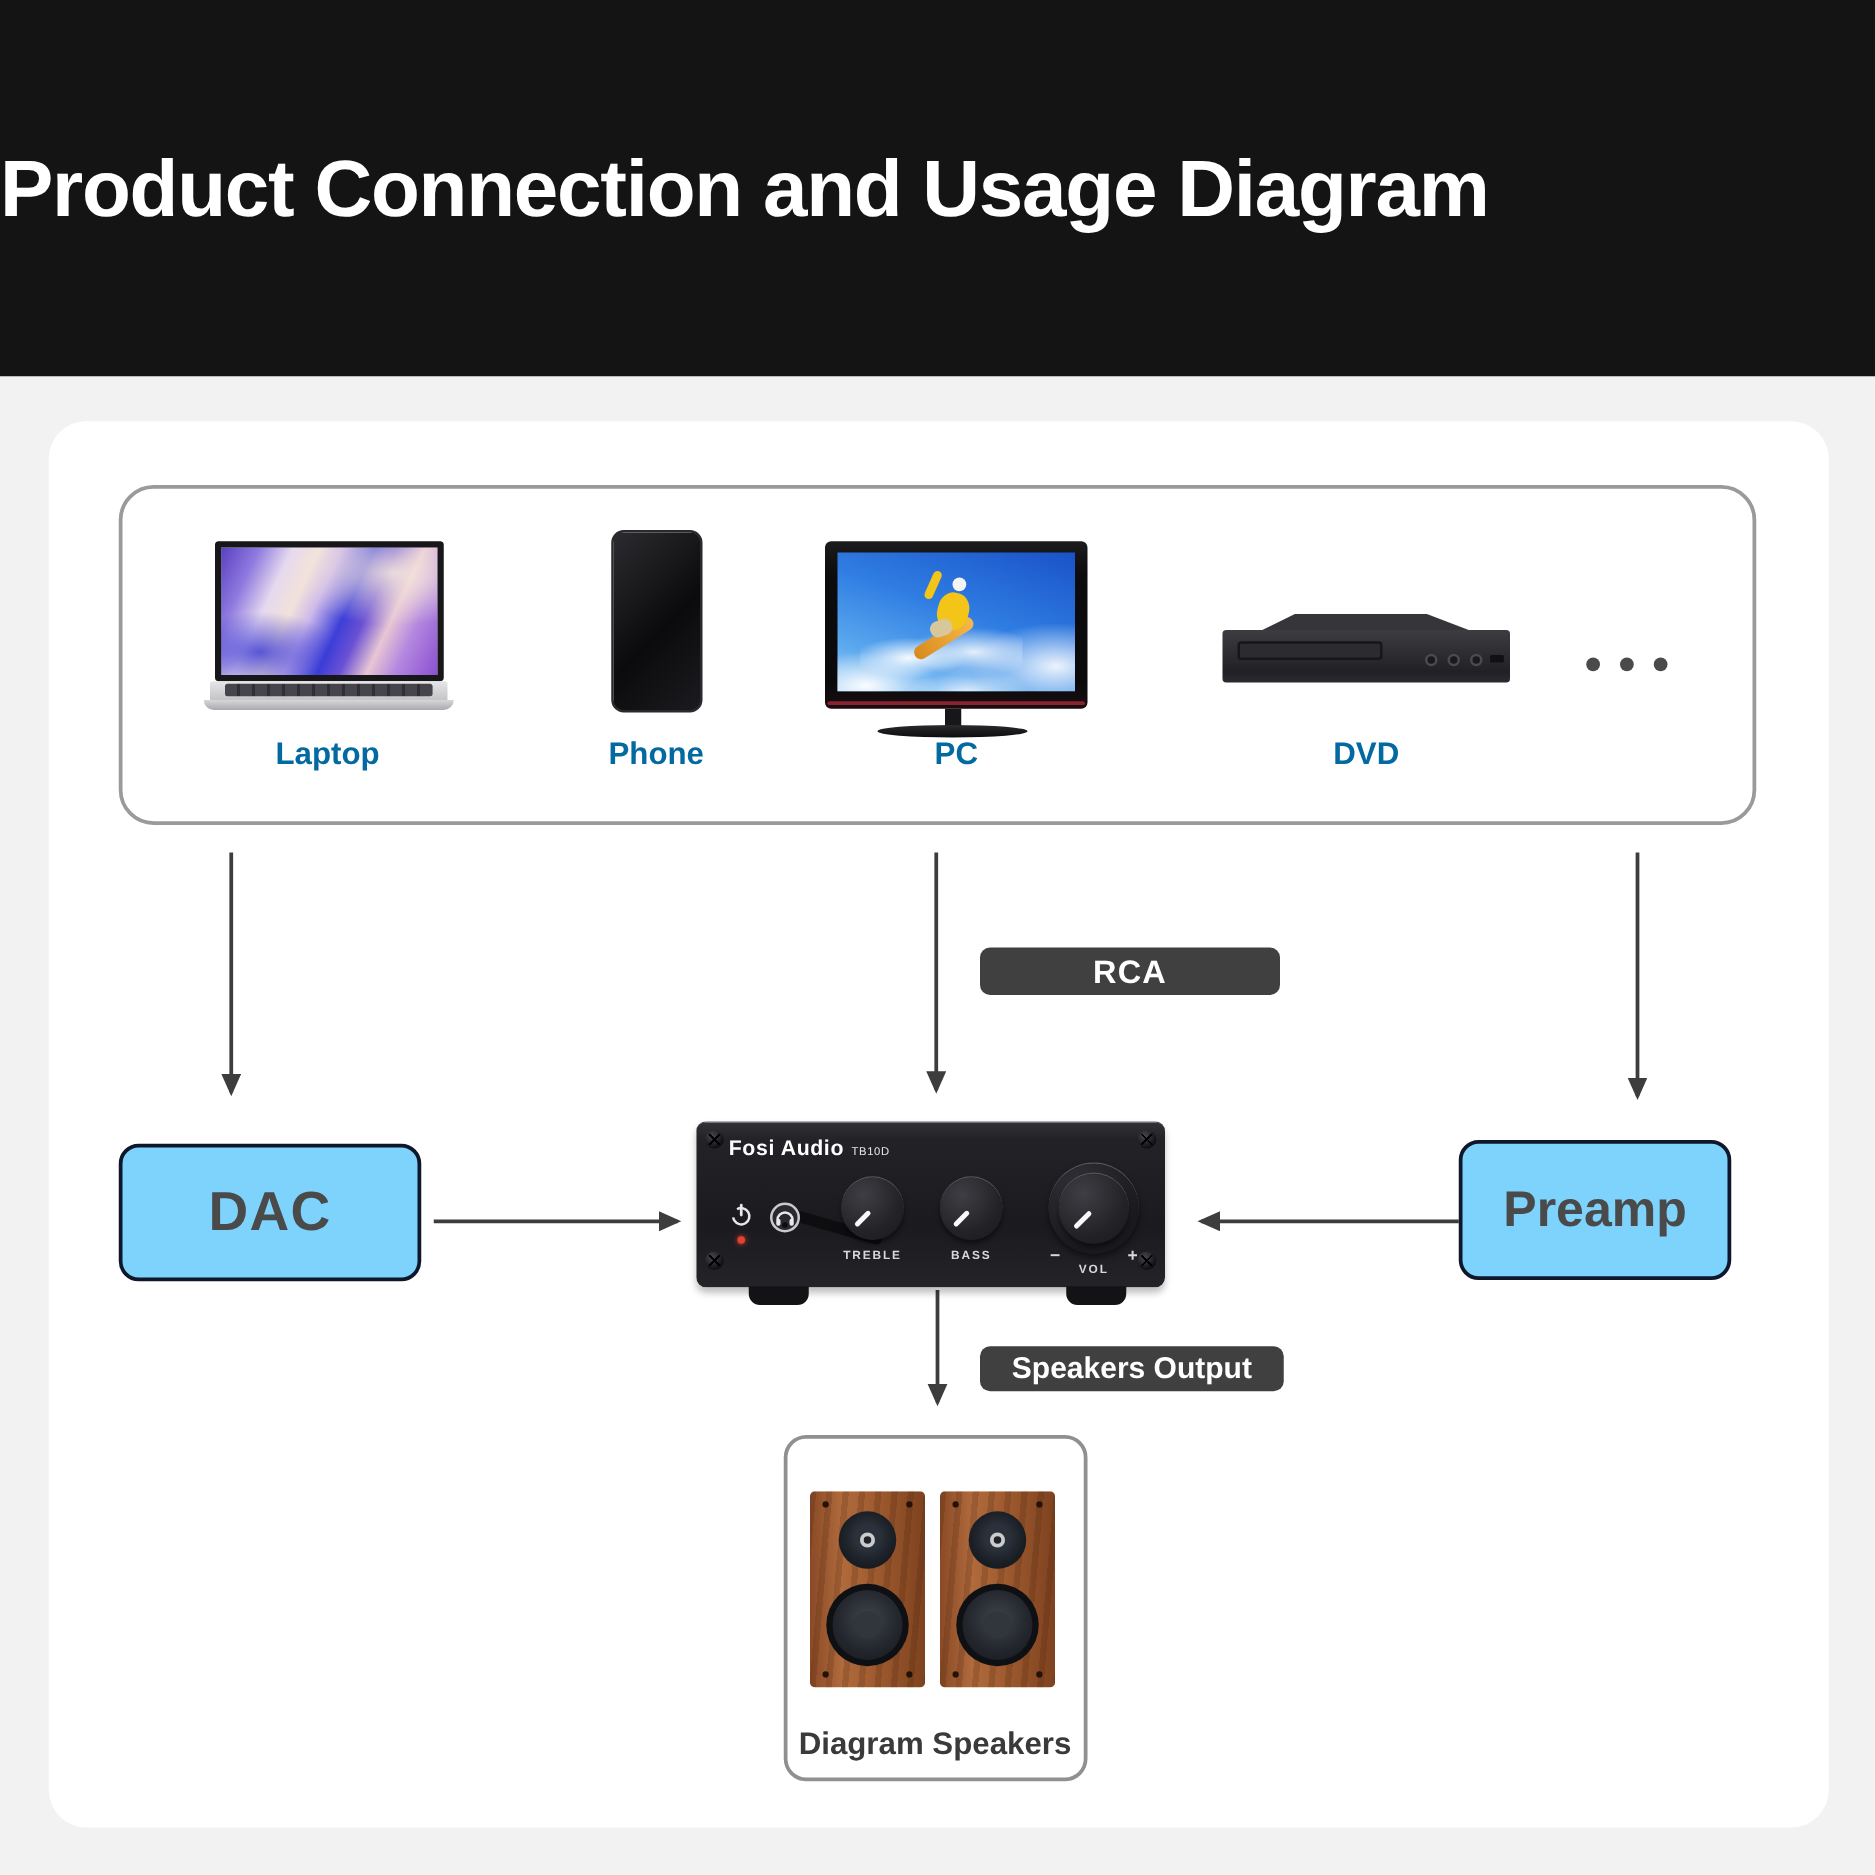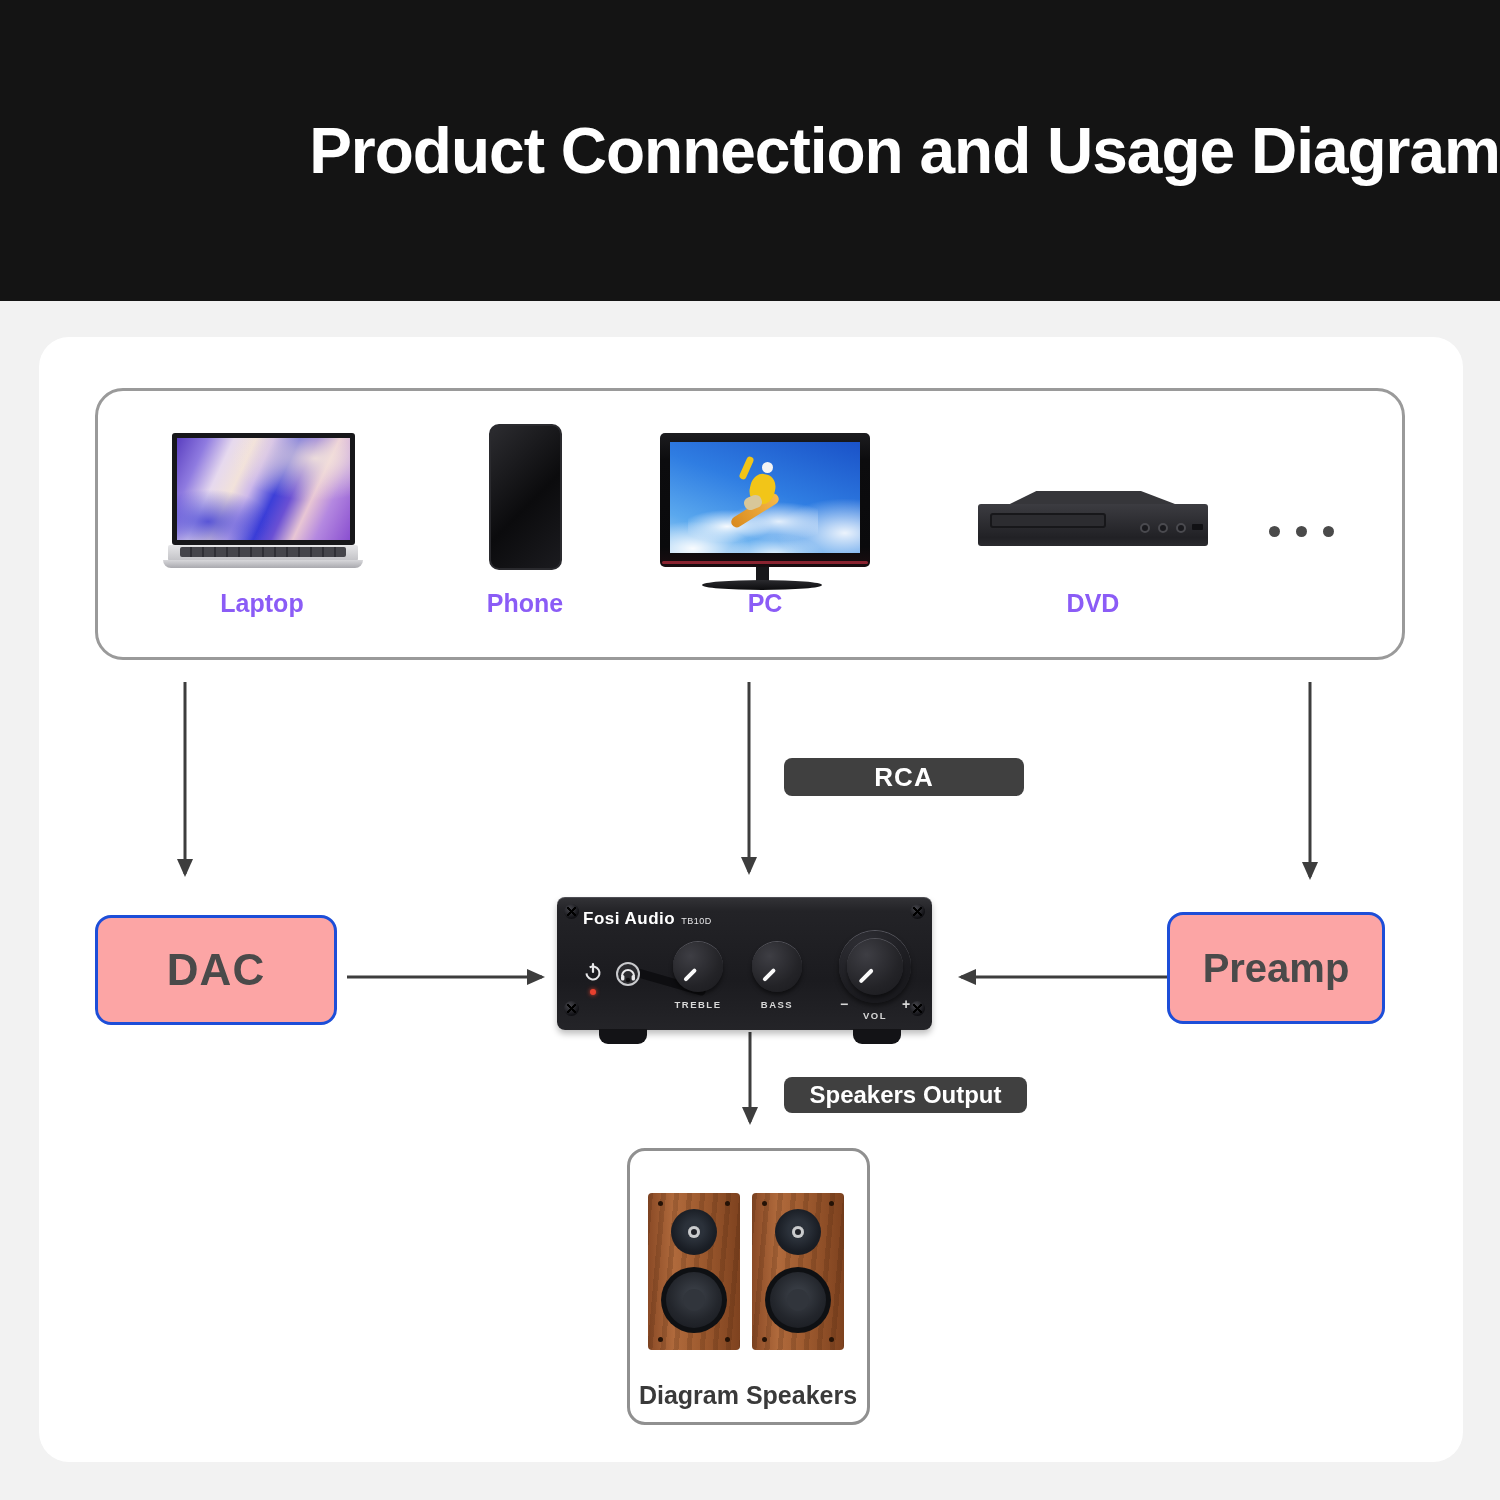--- a/index.html
+++ b/index.html
@@ -2,33 +2,33 @@
 <html><head>
 <meta charset="utf-8">
 <style>
   * { margin:0; padding:0; box-sizing:border-box; }
   html,body { background:#f2f2f2; }
   body { font-family:"Liberation Sans", sans-serif; }
   #stage { position:relative; width:1500px; height:1500px; background:#f2f2f2; overflow:hidden; }
 
   
   .banner { position:absolute; left:0; top:0; width:1500px; height:301px; background:#141414;
-            display:flex; align-items:center; justify-content:flex-end; }
+            display:flex; align-items:center; justify-content:flex-start; }
   .banner h1 { color:#ffffff; font-size:64px; font-weight:700; letter-spacing:-1px; }
 
   
   .card { position:absolute; left:39px; top:337px; width:1424px; height:1125px;
           background:#ffffff; border-radius:30px; }
 
   
   .devices-box { position:absolute; left:95px; top:388px; width:1310px; height:272px;
                  background:#ffffff; border:3px solid #9a9a9a; border-radius:28px; }
 
   .device-label { position:absolute; top:589px; transform:translateX(-50%);
-                  font-size:25px; font-weight:700; color:#8b5cf6; white-space:nowrap; }
+                  font-size:25px; font-weight:700; color:#0369a1; white-space:nowrap; }
   .lbl-laptop { left:262px; } .lbl-phone { left:525px; } .lbl-pc { left:765px; } .lbl-dvd { left:1093px; }
 
   
   .laptop-screen { position:absolute; left:172px; top:433px; width:183px; height:112px;
     border:5px solid #17171a; border-radius:3px;
     background:
       radial-gradient(ellipse 90px 46px at 18% 82%, rgba(40,40,210,.75), rgba(40,40,210,0) 70%),
       radial-gradient(ellipse 120px 60px at 80% 20%, rgba(245,230,220,.9), rgba(245,230,220,0) 70%),
       linear-gradient(115deg,#5a3fc0 0%,#8f7be0 14%,#e6d9ee 26%,#f2e2da 36%,#cdb9ea 44%,#3c3fd8 56%,#6a50d4 64%,#e8c6d4 74%,#b488e0 84%,#8a4fd0 100%); }
   .laptop-deck { position:absolute; left:168px; top:545px; width:190px; height:16px;
@@ -88,21 +88,21 @@
   
   .arrows { position:absolute; left:0; top:0; width:1500px; height:1500px; pointer-events:none; }
 
   
   .pill { position:absolute; background:#404040; border-radius:8px; color:#ffffff; font-weight:700;
           display:flex; align-items:center; justify-content:center; }
   .pill-rca { left:784px; top:758px; width:240px; height:38px; font-size:26px; letter-spacing:1px; }
   .pill-speakers-out { left:784px; top:1077px; width:243px; height:36px; font-size:24px; }
 
   
-  .node-box { position:absolute; background:#fca5a5; border:3px solid #1d4ed8; border-radius:16px;
+  .node-box { position:absolute; background:#7dd3fc; border:3px solid #0f172a; border-radius:16px;
               display:flex; align-items:center; justify-content:center;
               font-weight:700; color:#4a4a4a; }
   .node-dac { left:95px; top:915px; width:242px; height:110px; font-size:44px; letter-spacing:1px; }
   .node-preamp { left:1167px; top:912px; width:218px; height:112px; font-size:40px; }
 
   
   .amp { position:absolute; left:557px; top:897px; width:375px; height:150px;padding-left:36px; }
   .amp-panel { position:absolute; left:0; top:0; width:375px; height:133px; border-radius:8px;
     background:linear-gradient(180deg,#323236 0%,#232327 10%,#1b1b1f 62%,#242428 100%);
     border-top:1px solid #4e4e54; box-shadow:0 4px 6px rgba(0,0,0,.25); }

